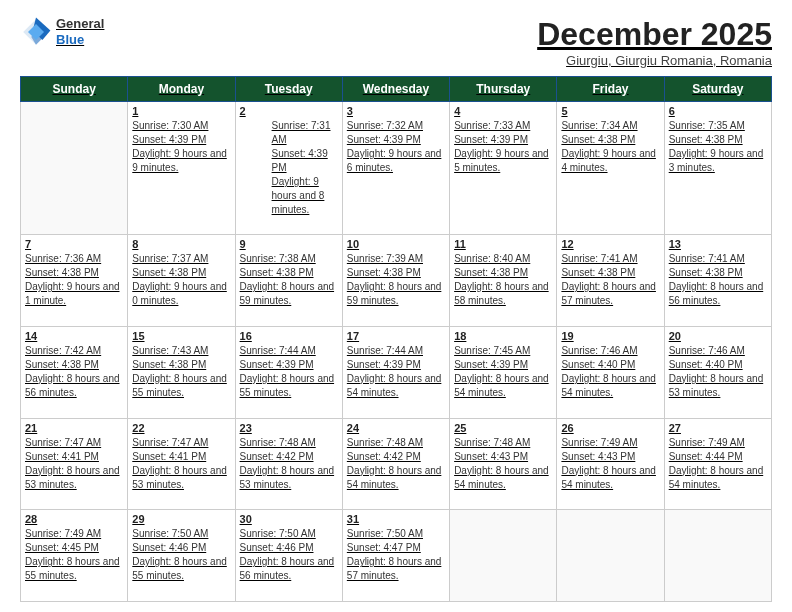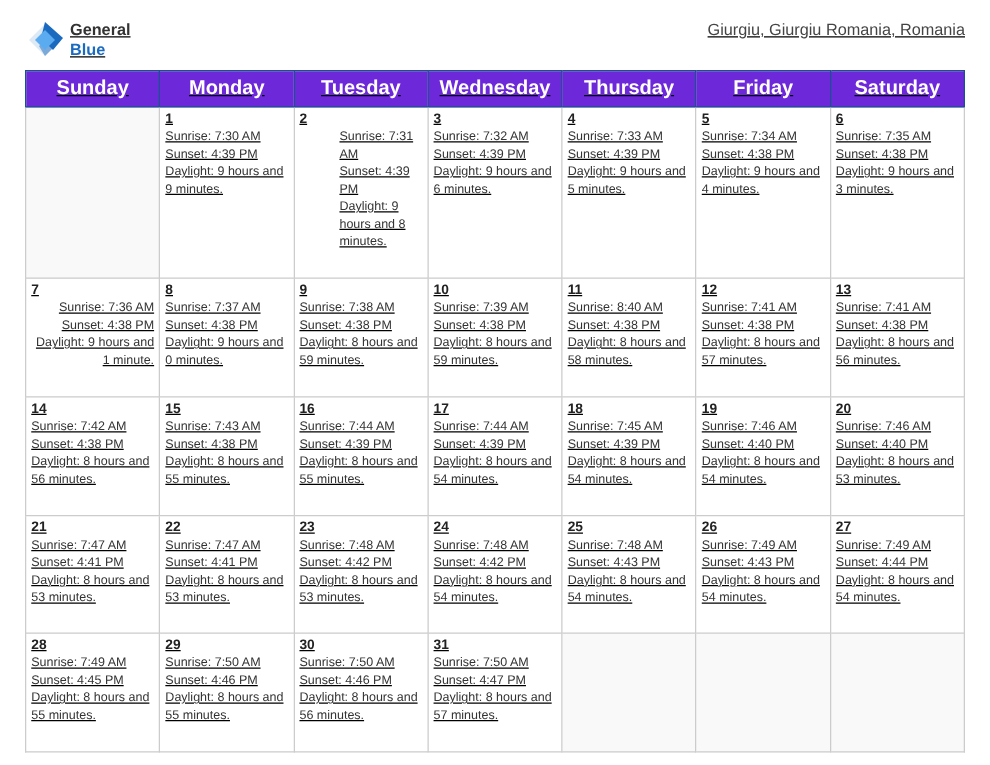--- a/index.html
+++ b/index.html
@@ -55,24 +55,24 @@
       color: #444;
     }
     .calendar {
       flex: 1;
       border: 1px solid #ccc;
       border-collapse: collapse;
       width: 100%;
       table-layout: fixed;
     }
     .calendar th {
-      background: #6d28d9;
+      background: #14532d;
       color: #fff;
       text-align: center;
-      font-size: 16px;
+      font-size: 12px;
       padding: 5px 2px;
       border: 1px solid #1a5090;
     }
     .calendar td {
       vertical-align: top;
       border: 1px solid #ccc;
       padding: 3px 4px;
       font-size: 9.5px;
       color: #222;
       height: 82px;
@@ -104,20 +104,21 @@
         <polygon points="20,8 34,22 20,36 14,26 24,18" fill="#1a6abf" opacity="0.5"></polygon>
         <polygon points="20,2 38,18 28,30 16,18" fill="#1a6abf"></polygon>
         <polygon points="20,10 30,20 20,30 10,20" fill="#5aabf0"></polygon>
       </svg>
       <div class="logo-text">
         <span class="general">General</span>
         <span class="blue">Blue</span>
       </div>
     </div>
     <div class="title-block">
+      <div class="month-title">December 2025</div>
       <div class="location">Giurgiu, Giurgiu Romania, Romania</div>
     </div>
   </div>
 
   <table class="calendar">
     <thead>
       <tr>
         <th>Sunday</th>
         <th>Monday</th>
         <th>Tuesday</th>
@@ -163,21 +164,21 @@
           <td>
             <span class="day-num">6</span>
             <div class="cell-text" style="white-space: pre-line;">Sunrise: 7:35 AM
 Sunset: 4:38 PM
 Daylight: 9 hours and 3 minutes.</div>
           </td>
         </tr>
         <tr>
           <td>
             <span class="day-num">7</span>
-            <div class="cell-text" style="white-space: pre-line; text-align: right;">Sunrise: 7:36 AM
+            <div class="cell-text" style="white-space: pre-line;">Sunrise: 7:36 AM
 Sunset: 4:38 PM
 Daylight: 9 hours and 1 minute.</div>
           </td>
           <td>
             <span class="day-num">8</span>
             <div class="cell-text" style="white-space: pre-line;">Sunrise: 7:37 AM
 Sunset: 4:38 PM
 Daylight: 9 hours and 0 minutes.</div>
           </td>
           <td>

